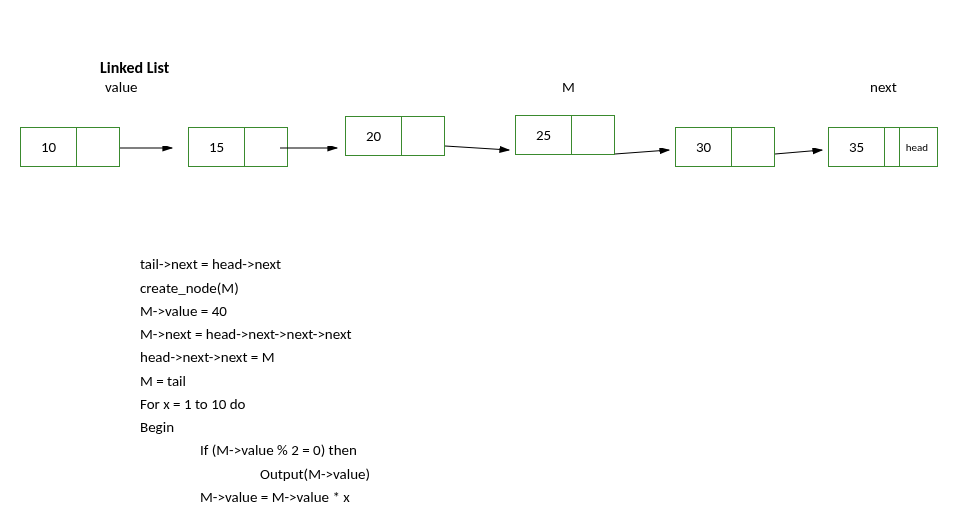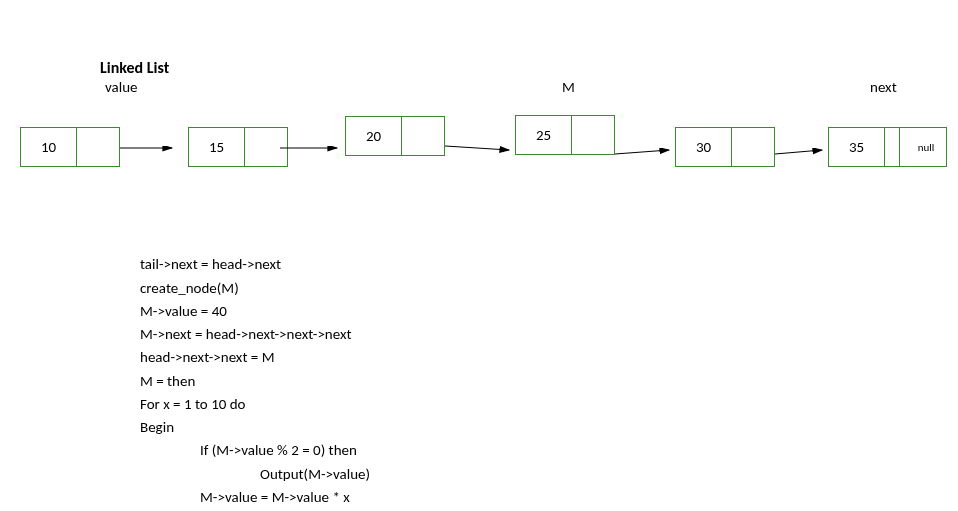--- a/index.html
+++ b/index.html
@@ -45,21 +45,21 @@
     position: absolute;
     left: 0;
     top: 0;
     width: 55px;
     height: 100%;
     display: flex;
     align-items: center;
     justify-content: center;
     font-size: 15px;
   }
-  .node.last { width: 119px; text-align: right; }
+  .node.last { width: 110px; text-align: right; }
   .node.last .val { width: 55px; }
   .node.last .null {
     position: absolute;
     right: 0;
     top: 0;
     width: 40px;
     height: 100%;
     display: flex;
     align-items: center;
     justify-content: center;
@@ -109,21 +109,21 @@
     <div class="divider" style="left:55px;"></div>
   </div>
   <div class="node" style="left:675px; top:127px;text-align:center;">
     <div class="val">30</div>
     <div class="divider" style="left:55px;"></div>
   </div>
   <div class="node last" style="left:828px; top:127px;">
     <div class="val">35</div>
     <div class="divider" style="left:55px;"></div>
     <div class="divider" style="left:70px;"></div>
-    <div class="null">null</div>
+    <div class="null">head</div>
   </div>
 
   <div class="arrow" style="left:120px;">
     <svg width="60" height="12">
         <defs>
           <marker id="ah1" markerWidth="10" markerHeight="10" refX="8" refY="3" orient="auto">
             <path d="M0,0 L0,6 L9,3 z" fill="#000"></path>
           </marker>
         </defs>
         <line x1="0" y1="2" x2="52" y2="2" stroke="#000" stroke-width="1.2" marker-end="url(#ah1)"></line>
@@ -169,21 +169,21 @@
         <line x1="0" y1="6" x2="47" y2="2" stroke="#000" stroke-width="1.2" marker-end="url(#ah5)"></line>
       </svg>
   </div>
 
   <div class="code">
 <span>tail-&gt;next = head-&gt;next</span>
 <span>create_node(M)</span>
 <span>M-&gt;value = 40</span>
 <span>M-&gt;next = head-&gt;next-&gt;next-&gt;next</span>
 <span>head-&gt;next-&gt;next = M</span>
-<span>M = then</span>
+<span>M = tail</span>
 <span>For x = 1 to 10 do</span>
 <span>Begin</span>
 <span class="indent1">If (M-&gt;value % 2 = 0) then</span>
 <span class="indent2">Output(M-&gt;value)</span>
 <span class="indent1">M-&gt;value = M-&gt;value * x</span>
 <span class="indent1">M = M-&gt;next</span>
 </div>
 
 </div>
 

